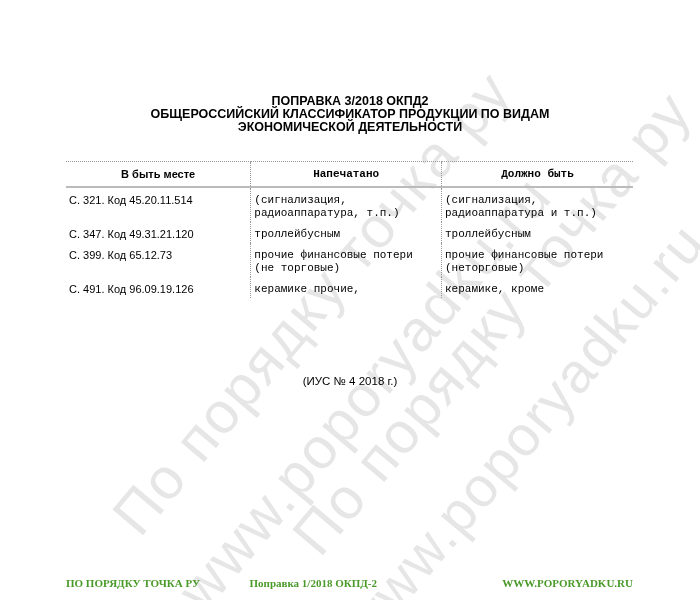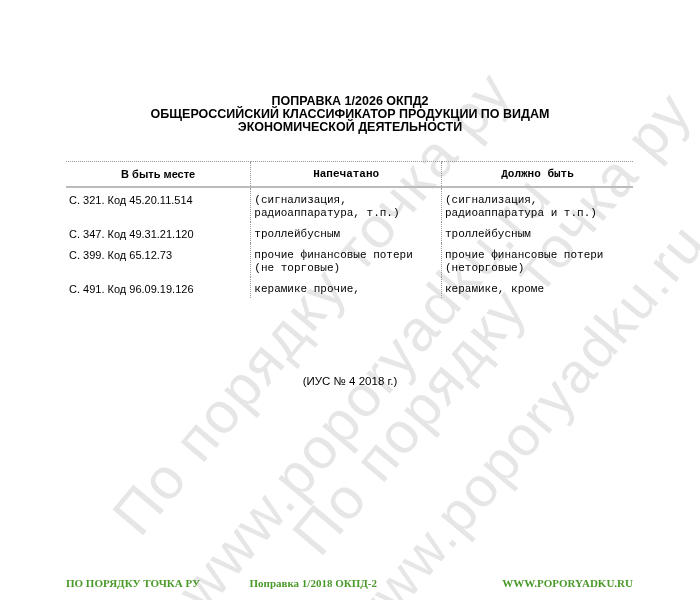--- a/index.html
+++ b/index.html
@@ -114,21 +114,21 @@
 
 <div class="watermark-layer">
   <div class="wm wm1">По порядку точка ру</div>
   <div class="wm wm2">www.poporyadku.ru</div>
   <div class="wm wm3">По порядку точка ру</div>
   <div class="wm wm4">www.poporyadku.ru</div>
 </div>
 
 <div class="content">
   <div class="title-block">
-    <div>ПОПРАВКА 1/2026 ОКПД2</div>
+    <div>ПОПРАВКА 3/2018 ОКПД2</div>
     <div>ОБЩЕРОССИЙСКИЙ КЛАССИФИКАТОР ПРОДУКЦИИ ПО ВИДАМ</div>
     <div>ЭКОНОМИЧЕСКОЙ ДЕЯТЕЛЬНОСТИ</div>
   </div>
 
   <table class="amend">
     <thead>
       <tr>
         <th class="col1">В быть месте</th>
         <th class="col2">Напечатано</th>
         <th class="col3">Должно быть</th>

